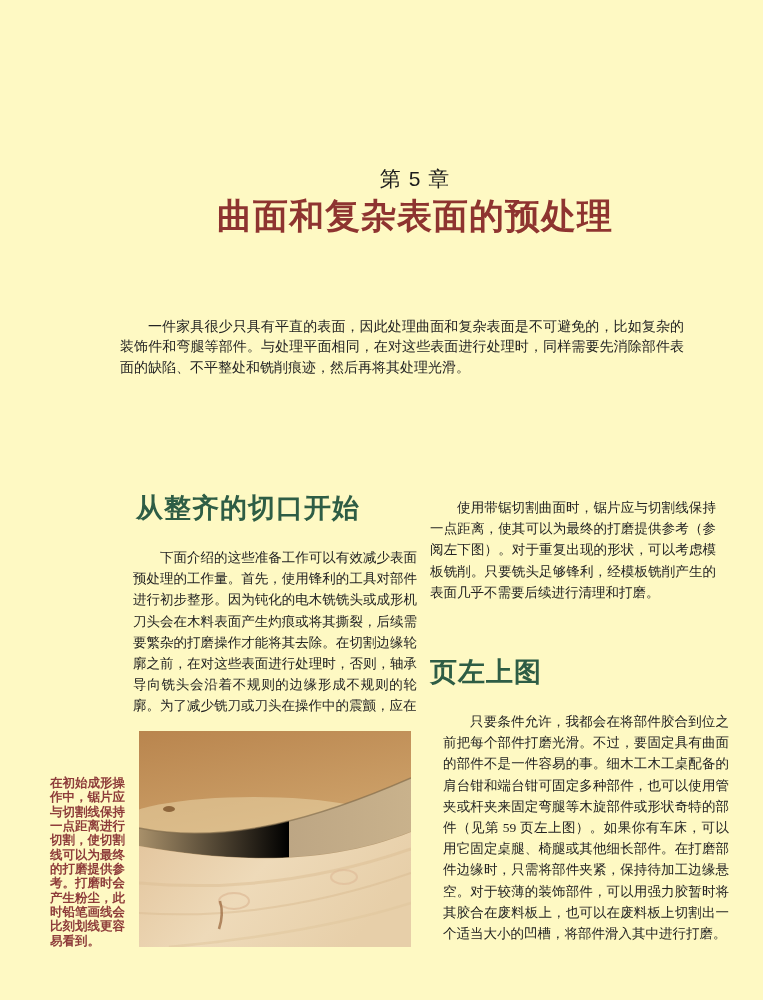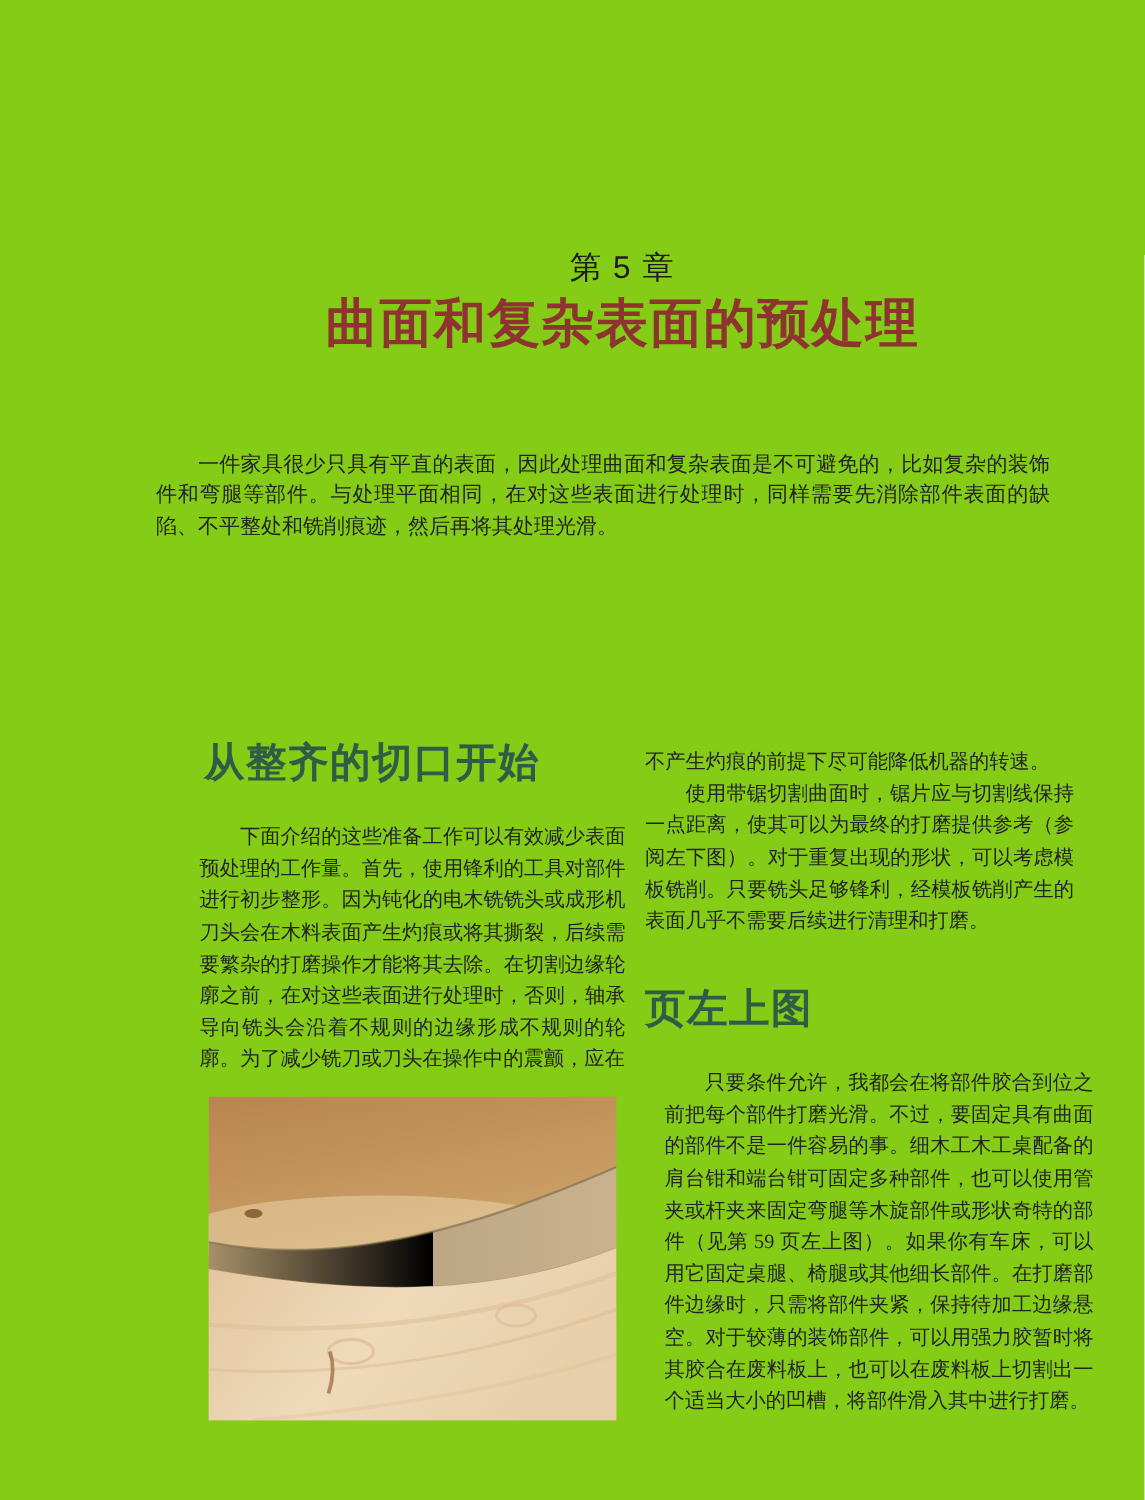--- a/index.html
+++ b/index.html
@@ -1,17 +1,17 @@
 <!DOCTYPE html>
 <html lang="zh"><head>
 <meta charset="utf-8">
 <style>
   html,body { margin:0; padding:0; background:#ffffff; }
   .page {
-    position:relative; width:763px; height:1000px; background:#84cc16;
+    position:relative; width:763px; height:1000px; background:#fef9c3;
     overflow:hidden;
     font-family:"Liberation Serif","DejaVu Serif",serif;
     color:#232323;
   }
 
   .chapter-label {
     position:absolute; left:70px; width:690px; top:166px;
     text-align:center; font-size:21px; line-height:26px; color:#1c1c1c;
     font-family:"Liberation Sans","DejaVu Sans",sans-serif;
     letter-spacing:1px;
@@ -20,21 +20,21 @@
     position:absolute; left:70px; width:690px; top:194px; margin:0;
     text-align:center; font-size:35px; line-height:44px; font-weight:700;
     color:#8e3430; letter-spacing:1px;
     font-family:"Liberation Sans","DejaVu Sans",sans-serif;
   }
 
   .intro {
     position:absolute; left:104px; top:301px; width:596px;
     font-size:14px; line-height:20.3px; text-align:justify;
   }
-  .intro p { margin:0; text-indent:2em; }
+  .intro p { margin:16px; text-indent:2em; }
 
   h2.section {
     margin:0; font-size:27px; line-height:32px; font-weight:700;
     color:#2e5d45; letter-spacing:1px;
     font-family:"Liberation Sans","DejaVu Sans",sans-serif;
   }
   .heading-left  { position:absolute; left:136px; top:492px; }
   .heading-right { position:absolute; left:430px; top:656px; }
 
   .colpara { font-size:13.5px; line-height:21.2px; text-align:justify; margin:0; color:#232323; }
@@ -62,21 +62,20 @@
   <h1 class="chapter-title">曲面和复杂表面的预处理</h1>
 
   <div class="intro">
     <p>一件家具很少只具有平直的表面，因此处理曲面和复杂表面是不可避免的，比如复杂的装饰件和弯腿等部件。与处理平面相同，在对这些表面进行处理时，同样需要先消除部件表面的缺陷、不平整处和铣削痕迹，然后再将其处理光滑。</p>
   </div>
 
   <h2 class="section heading-left">从整齐的切口开始</h2>
   <p class="colpara indent col-left-para">下面介绍的这些准备工作可以有效减少表面预处理的工作量。首先，使用锋利的工具对部件进行初步整形。因为钝化的电木铣铣头或成形机刀头会在木料表面产生灼痕或将其撕裂，后续需要繁杂的打磨操作才能将其去除。在切割边缘轮廓之前，在对这些表面进行处理时，否则，轴承导向铣头会沿着不规则的边缘形成不规则的轮廓。为了减少铣刀或刀头在操作中的震颤，应在</p>
 
   <div class="col-right-top">
-    <p class="colpara">不产生灼痕的前提下尽可能降低机器的转速。</p>
     <p class="colpara indent">使用带锯切割曲面时，锯片应与切割线保持一点距离，使其可以为最终的打磨提供参考（参阅左下图）。对于重复出现的形状，可以考虑模板铣削。只要铣头足够锋利，经模板铣削产生的表面几乎不需要后续进行清理和打磨。</p>
   </div>
 
   <h2 class="section heading-right">页左上图</h2>
   <p class="colpara indent col-right-bottom">只要条件允许，我都会在将部件胶合到位之前把每个部件打磨光滑。不过，要固定具有曲面的部件不是一件容易的事。细木工木工桌配备的肩台钳和端台钳可固定多种部件，也可以使用管夹或杆夹来固定弯腿等木旋部件或形状奇特的部件（见第 59 页左上图）。如果你有车床，可以用它固定桌腿、椅腿或其他细长部件。在打磨部件边缘时，只需将部件夹紧，保持待加工边缘悬空。对于较薄的装饰部件，可以用强力胶暂时将其胶合在废料板上，也可以在废料板上切割出一个适当大小的凹槽，将部件滑入其中进行打磨。</p>
 
   <figure class="photo">
     <svg width="272" height="216" viewBox="0 0 272 216" role="img">
       <defs>
         <linearGradient id="amber" x1="0" y1="0" x2="0.25" y2="1">
@@ -111,14 +110,26 @@
 
       <path d="M0,152 C90,160 180,150 272,118" stroke="#dcc096" stroke-width="3" fill="none" opacity="0.55"></path>
       <path d="M0,182 C90,188 180,174 272,142" stroke="#d9bc92" stroke-width="2" fill="none" opacity="0.5"></path>
       <path d="M30,216 C120,208 210,192 272,172" stroke="#dfc59c" stroke-width="2.5" fill="none" opacity="0.5"></path>
       <ellipse cx="95" cy="170" rx="15" ry="8" fill="none" stroke="#ddb996" stroke-width="2" opacity="0.7"></ellipse>
       <ellipse cx="205" cy="146" rx="13" ry="7" fill="none" stroke="#ddb996" stroke-width="2" opacity="0.6"></ellipse>
       <path d="M80,198 q5,-15 1,-28" stroke="#9c6b42" stroke-width="2.5" fill="none" opacity="0.75"></path>
     </svg>
   </figure>
 
+  <div class="caption">在初始成形操
+作中，锯片应
+与切割线保持
+一点距离进行
+切割，使切割
+线可以为最终
+的打磨提供参
+考。打磨时会
+产生粉尘，此
+时铅笔画线会
+比刻划线更容
+易看到。</div>
 
 </div>
 
 </body></html>

